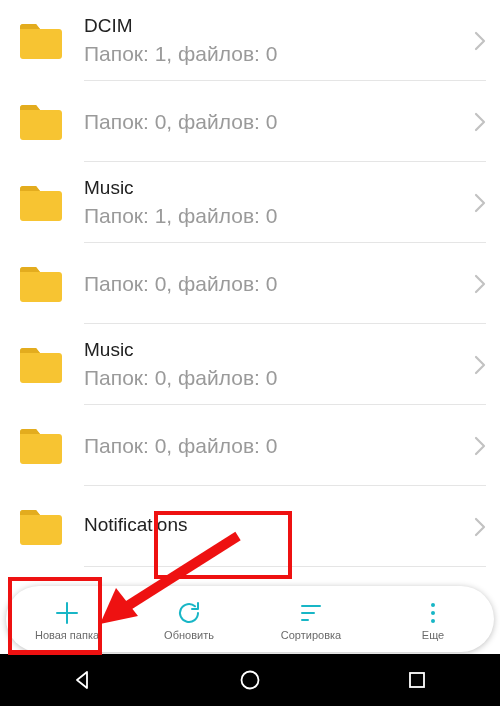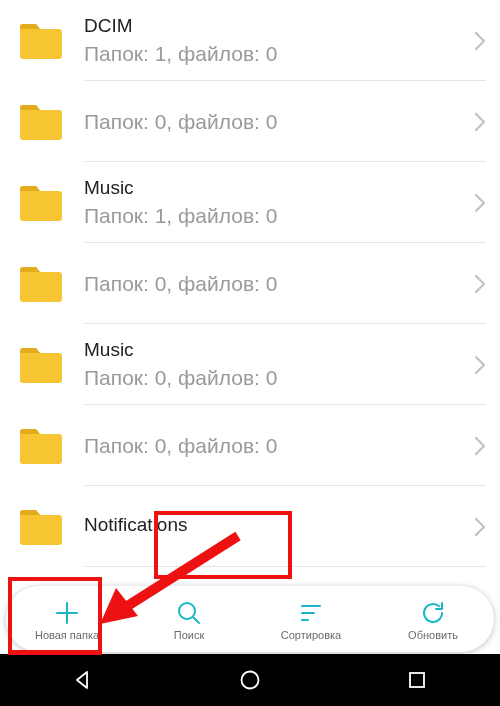--- a/index.html
+++ b/index.html
@@ -279,42 +279,43 @@
     <span class="tool-icon">
       <svg width="26" height="26" viewBox="0 0 26 26">
           <path d="M13 3v20M3 13h20" stroke="#18b6c6" stroke-width="2" stroke-linecap="round"></path>
         </svg>
     </span>
     <span class="tool-label">Новая папка</span>
   </div>
   <div class="tool-btn">
     <span class="tool-icon">
       <svg width="26" height="26" viewBox="0 0 26 26">
-          <circle cx="11" cy="11" r="8" stroke="#18b6c6" stroke-width="2" fill="none"></circle>
-          <path d="M17 17l6 6" stroke="#18b6c6" stroke-width="2" stroke-linecap="round"></path>
-        </svg>
-    </span>
-    <span class="tool-label">Поиск</span>
+          <path d="M22 13a9 9 0 1 1-3-6.7" stroke="#18b6c6" stroke-width="2" fill="none" stroke-linecap="round"></path>
+          <path d="M22 3v6h-6" stroke="#18b6c6" stroke-width="2" fill="none" stroke-linecap="round" stroke-linejoin="round"></path>
+        </svg>
+    </span>
+    <span class="tool-label">Обновить</span>
   </div>
   <div class="tool-btn">
     <span class="tool-icon">
       <svg width="26" height="26" viewBox="0 0 26 26">
           <path d="M4 6h18M4 13h12M4 20h6" stroke="#18b6c6" stroke-width="2" stroke-linecap="round"></path>
         </svg>
     </span>
     <span class="tool-label">Сортировка</span>
   </div>
   <div class="tool-btn">
     <span class="tool-icon">
       <svg width="26" height="26" viewBox="0 0 26 26">
-          <path d="M22 13a9 9 0 1 1-3-6.7" stroke="#18b6c6" stroke-width="2" fill="none" stroke-linecap="round"></path>
-          <path d="M22 3v6h-6" stroke="#18b6c6" stroke-width="2" fill="none" stroke-linecap="round" stroke-linejoin="round"></path>
-        </svg>
-    </span>
-    <span class="tool-label">Обновить</span>
+          <circle cx="13" cy="5" r="2" fill="#18b6c6"></circle>
+          <circle cx="13" cy="13" r="2" fill="#18b6c6"></circle>
+          <circle cx="13" cy="21" r="2" fill="#18b6c6"></circle>
+        </svg>
+    </span>
+    <span class="tool-label">Еще</span>
   </div>
 </div>
 
 <div class="navbar">
   <div class="navbtn">
     <svg width="22" height="22" viewBox="0 0 22 22">
         <path d="M15 3 5 11l10 8z" fill="none" stroke="#fff" stroke-width="1.8" stroke-linejoin="round"></path>
       </svg>
   </div>
   <div class="navbtn">

